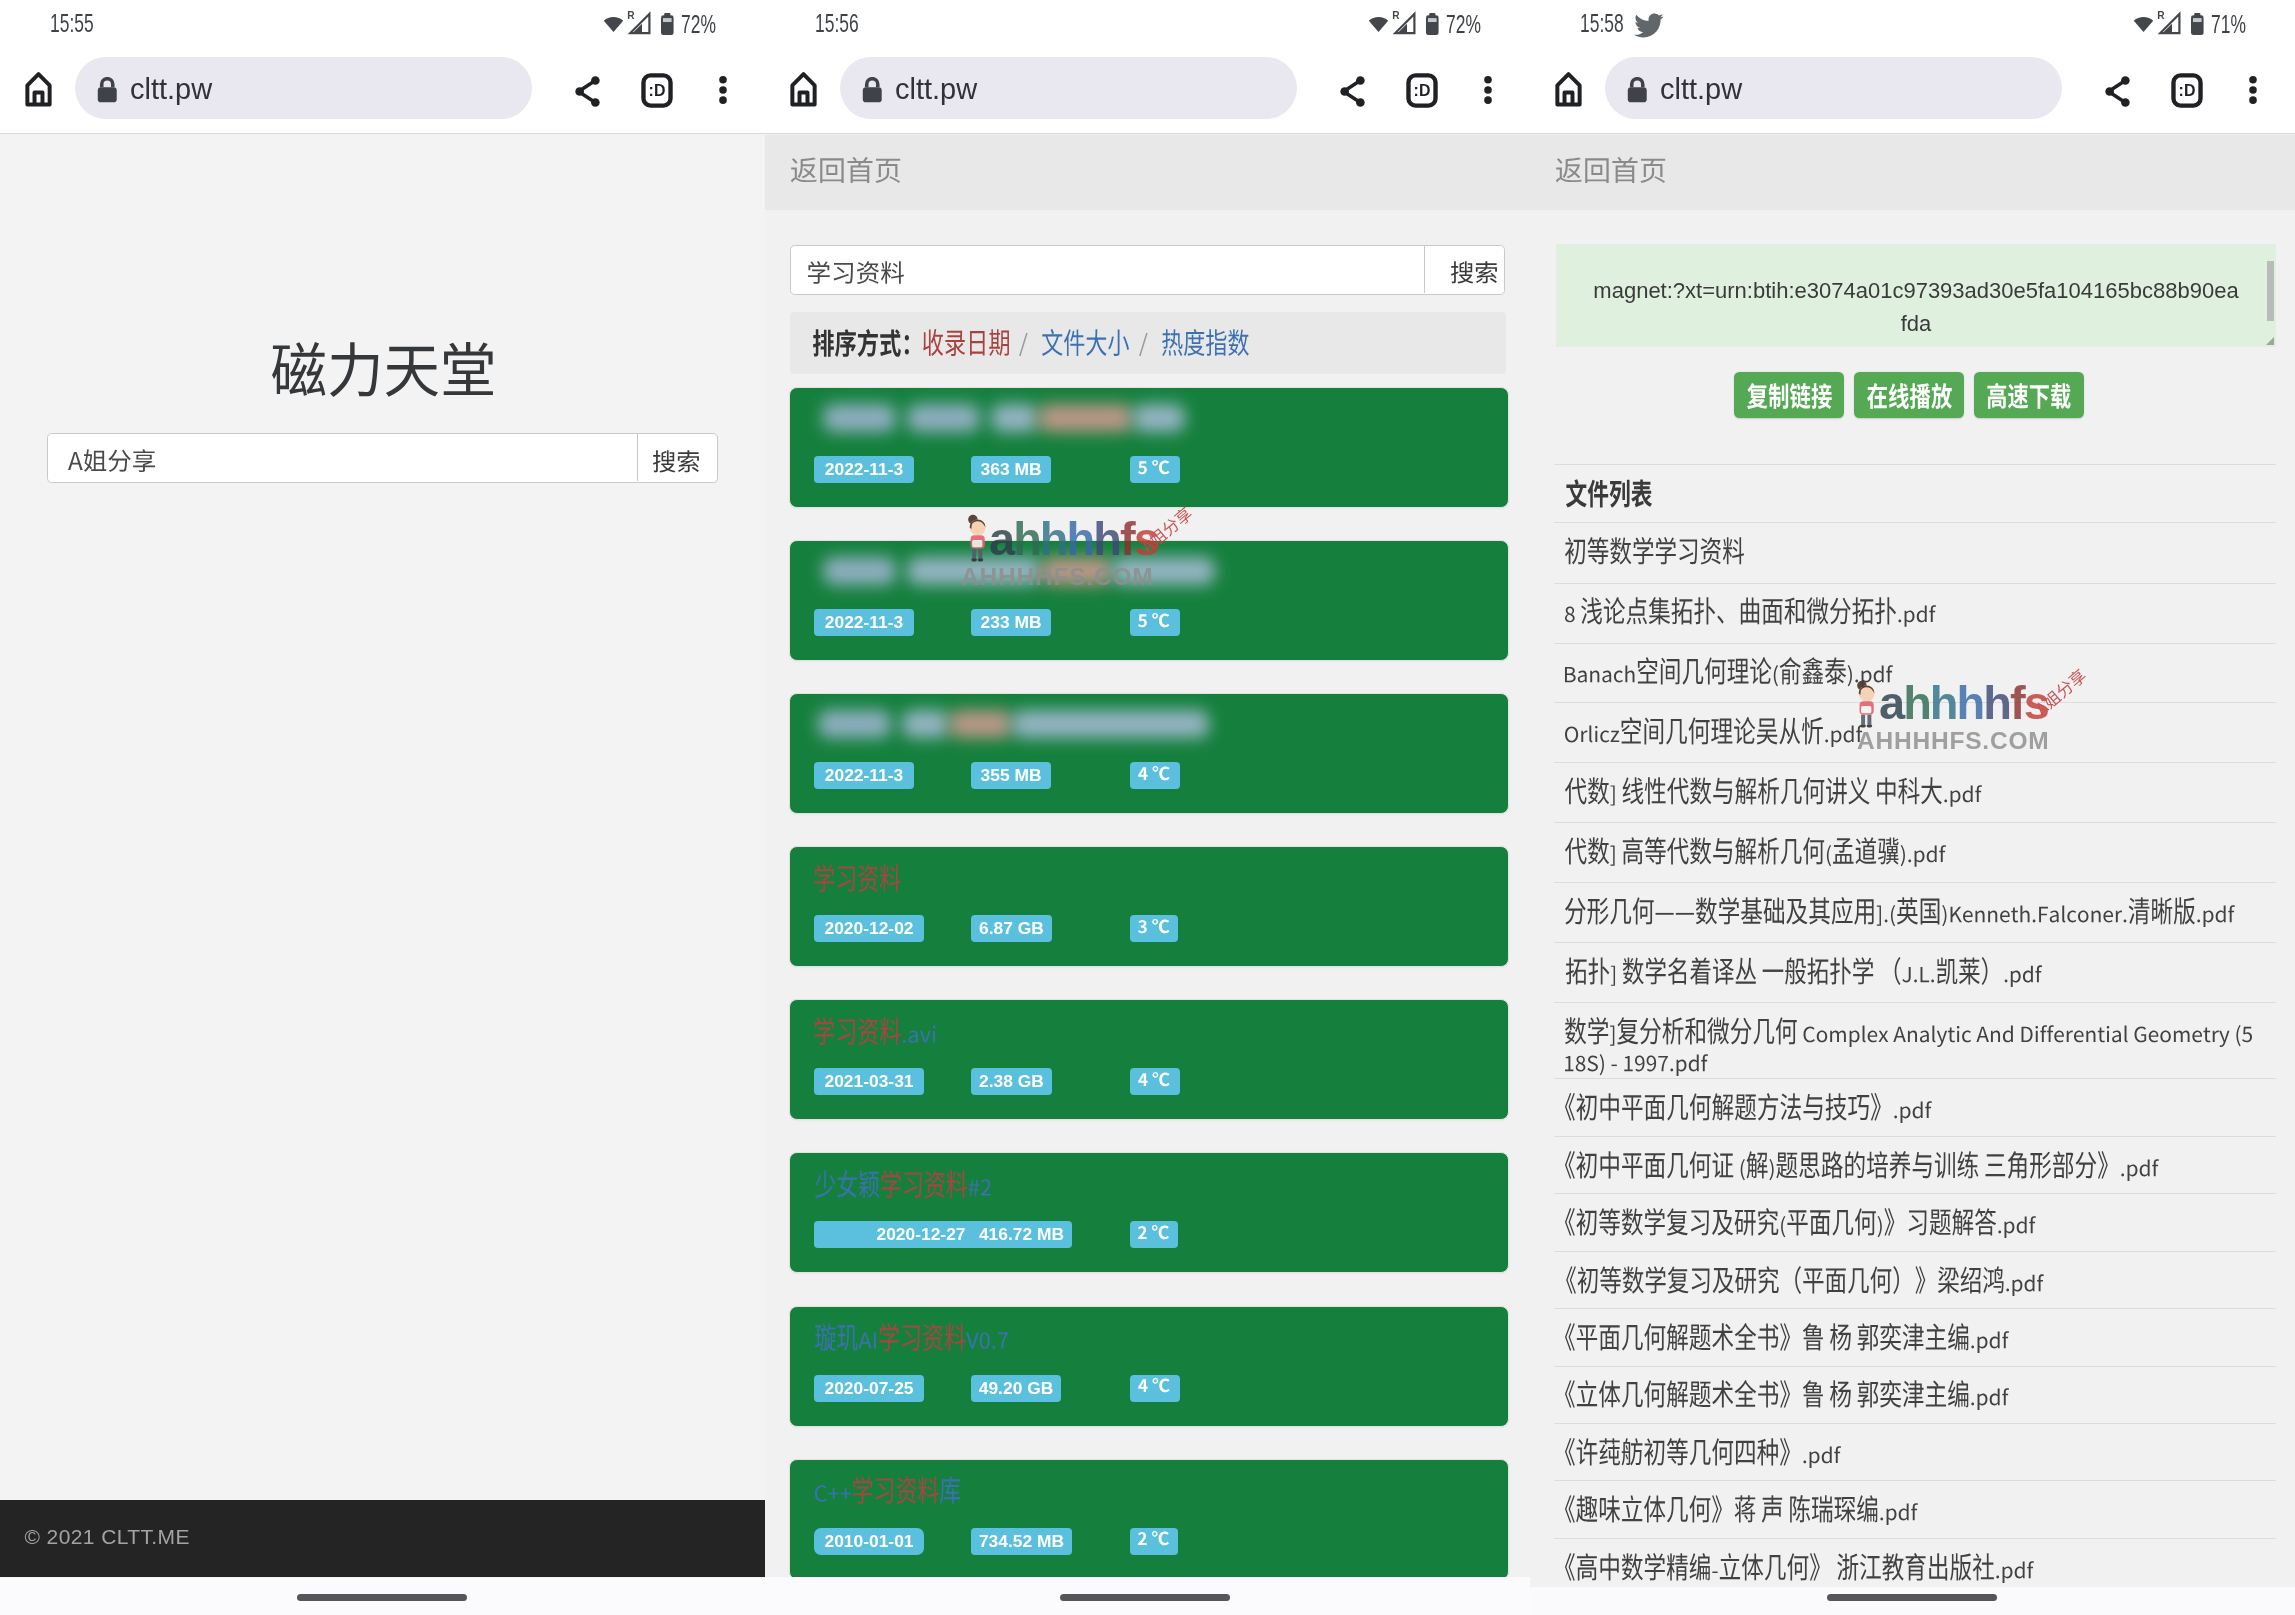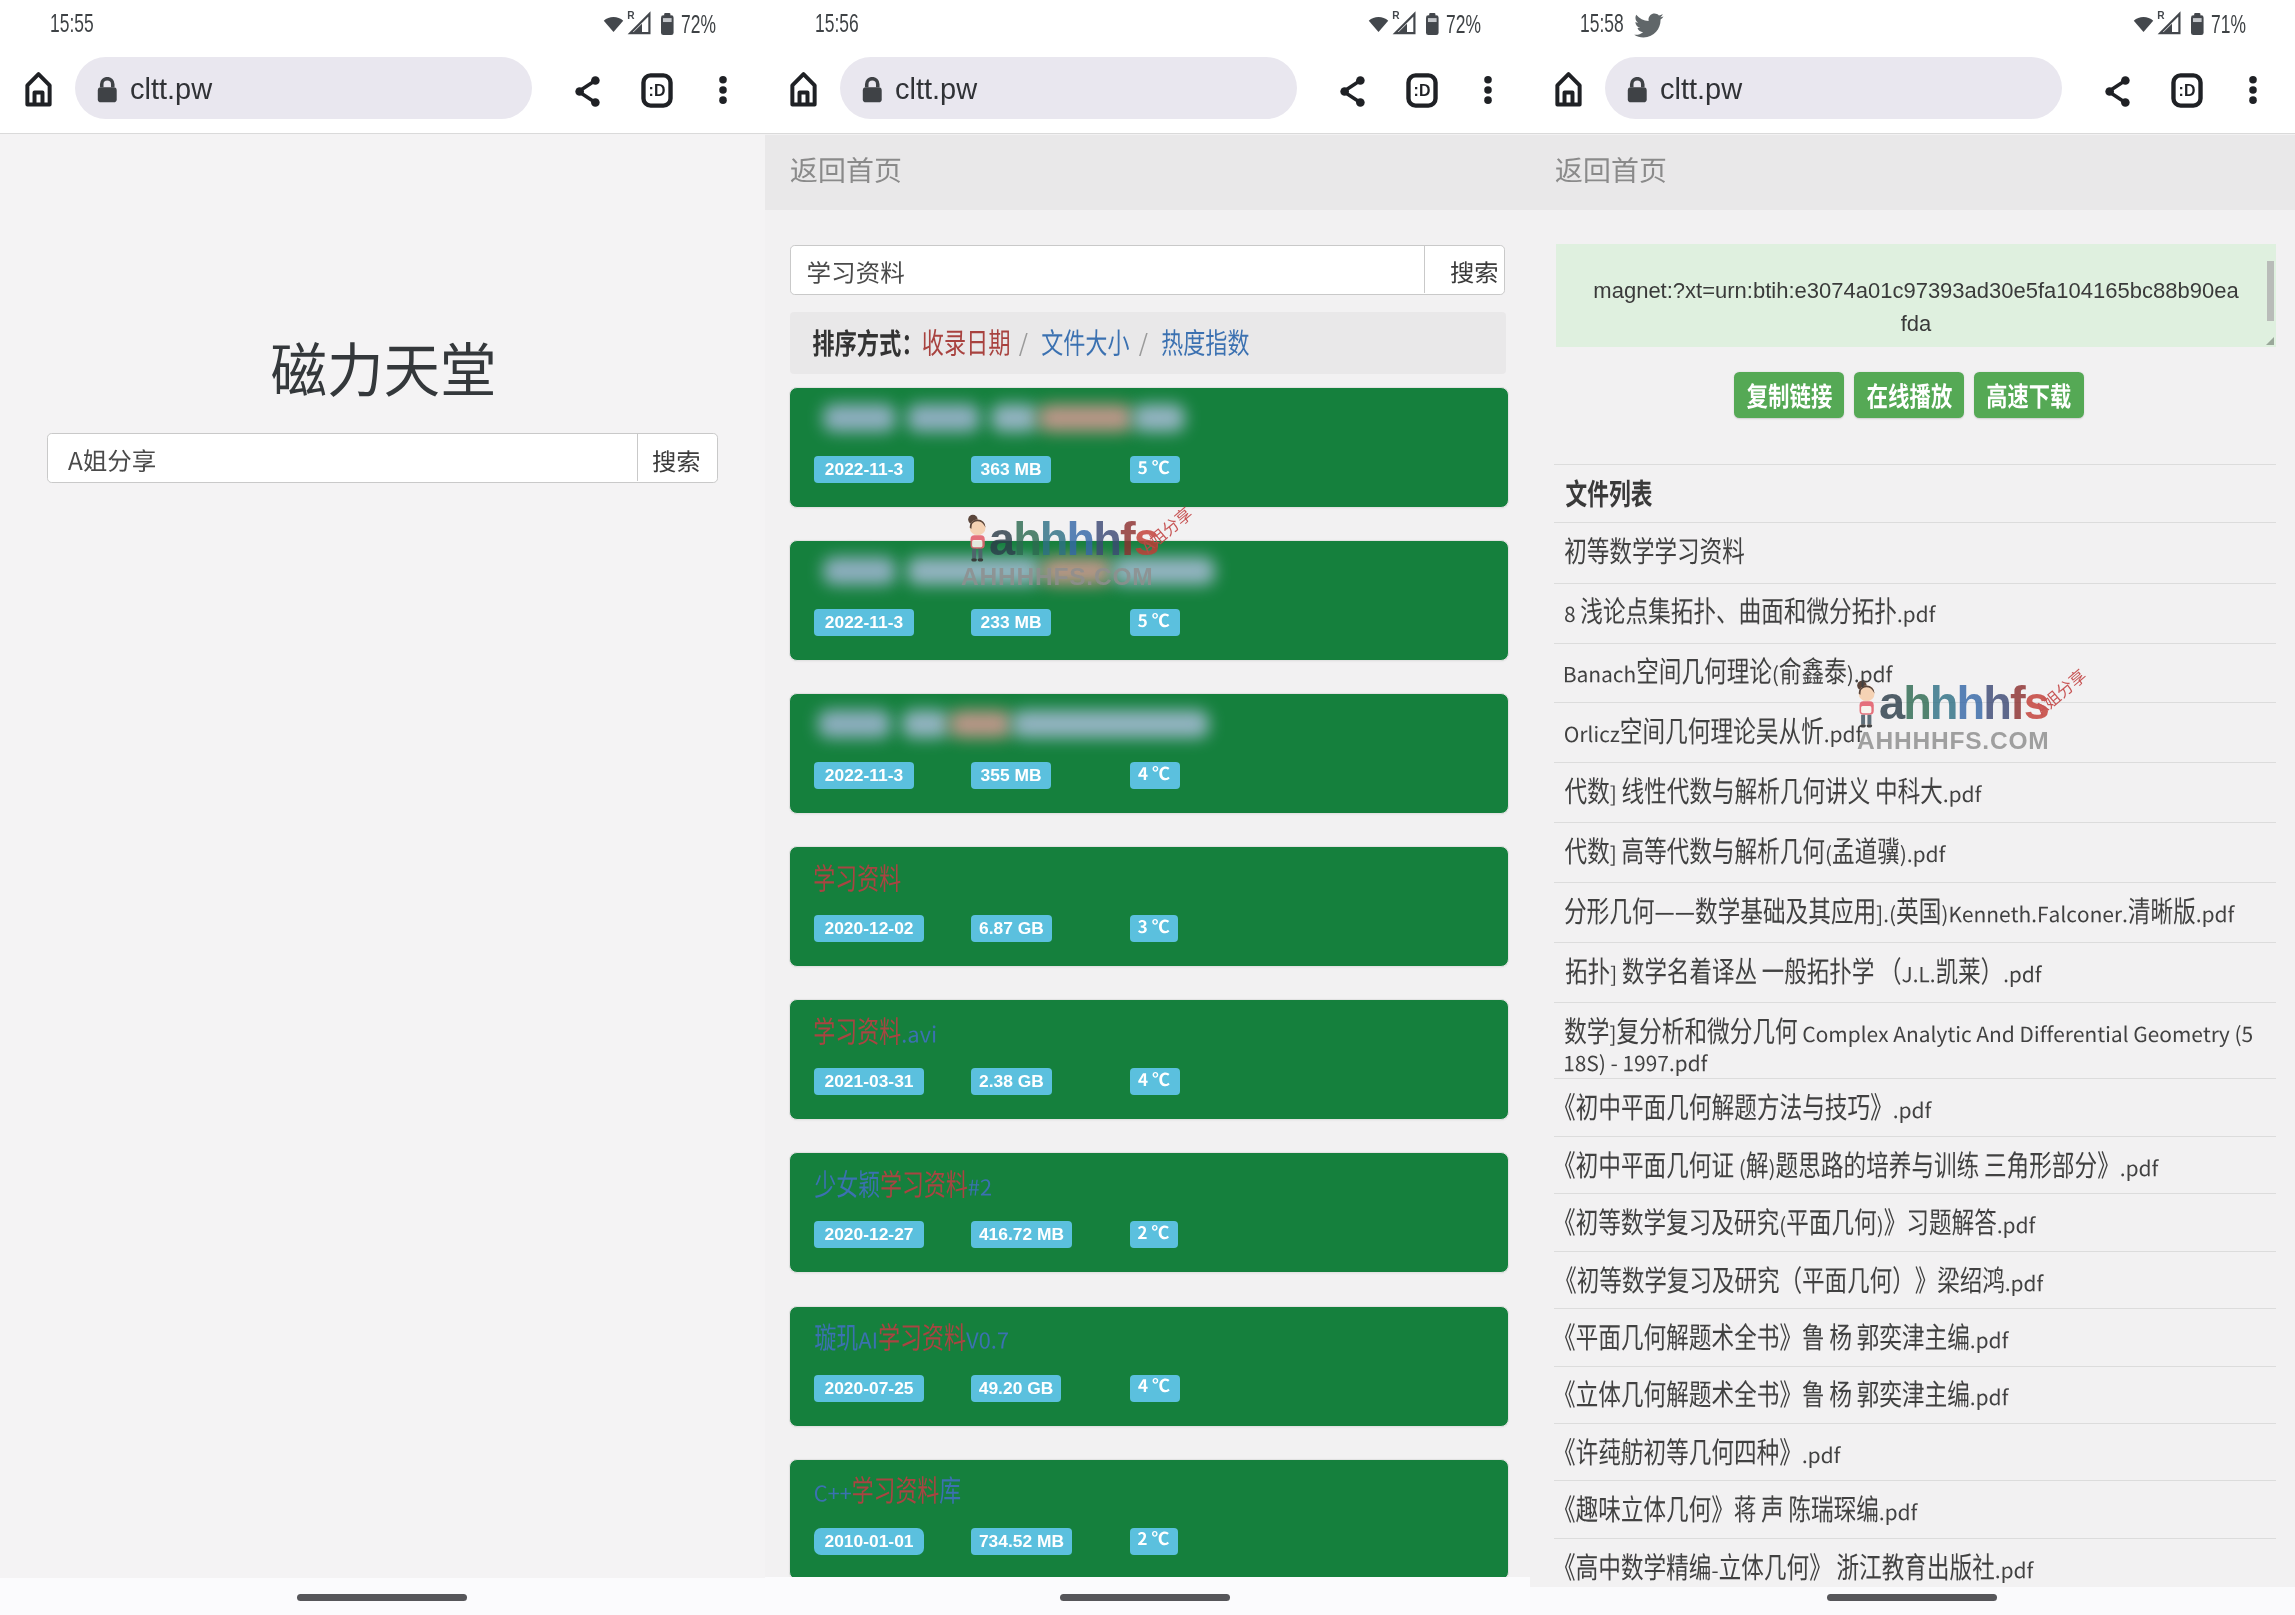--- a/index.html
+++ b/index.html
@@ -307,20 +307,23 @@
     </svg>
     <svg class="ic" style="left:715px;top:75px" width="16" height="33" viewBox="0 0 20 42">
       <g fill="#1f2125">
         <circle cx="10" cy="6" r="4.8"></circle>
         <circle cx="10" cy="19" r="4.8"></circle>
         <circle cx="10" cy="32" r="4.8"></circle>
       </g>
     </svg>
   <div class="srow" style="left:47px;top:433px;width:669px;height:48px;"></div>
   <div class="sbtn" style="left:637px;top:433px;width:79px;height:48px;"></div>
+  <div class="footer">
+      <div class="ftxt">© 2021 CLTT.ME</div>
+    </div>
   <div class="gstrip"></div>
   <div class="handle"></div>
   <svg class="r" style="left:271px;top:342px;" width="223" height="55" viewBox="1.9 -63.9 282.4 70.3" fill="#34383b">
       <use href="#q0" transform="translate(0,0) scale(0.0722,0.076)"></use>
       <use href="#q1" transform="translate(72.2,0) scale(0.0722,0.076)"></use>
       <use href="#q2" transform="translate(144.4,0) scale(0.0722,0.076)"></use>
       <use href="#q3" transform="translate(216.6,0) scale(0.0722,0.076)"></use>
     </svg>
     <svg class="r" style="left:68px;top:449px;" width="87" height="23" viewBox="0.1 -26.3 110.1 28.8" fill="#4a4a4a">
       <use href="#q4" transform="translate(0,0) scale(0.031,0.031)"></use>
@@ -405,21 +408,21 @@
     <div class="badge" style="left:24px;top:68px;width:110px;">2020-12-02</div>
     <div class="badge" style="left:181px;top:68px;width:81px;">6.87 GB</div>
     <div class="badge" style="left:340px;top:68px;width:48px;"></div>
   </div>
   <div class="card" style="top:999px;">
     <div class="badge" style="left:24px;top:68px;width:110px;">2021-03-31</div>
     <div class="badge" style="left:181px;top:68px;width:81px;">2.38 GB</div>
     <div class="badge" style="left:340px;top:68px;width:50px;"></div>
   </div>
   <div class="card" style="top:1152px;">
-    <div class="badge" style="left:24px;top:68px;width:110px;">2020-12-27</div>
+    <div class="badge" style="left:24px;top:68px;width:122px;padding-left:46px;">2020-12-27</div>
     <div class="badge" style="left:181px;top:68px;width:101px;">416.72 MB</div>
     <div class="badge" style="left:340px;top:68px;width:48px;"></div>
   </div>
   <div class="card" style="top:1306px;">
     <div class="badge" style="left:24px;top:68px;width:110px;">2020-07-25</div>
     <div class="badge" style="left:181px;top:68px;width:90px;">49.20 GB</div>
     <div class="badge" style="left:340px;top:68px;width:50px;"></div>
   </div>
   <div class="card" style="top:1459px;">
     <div class="badge" style="left:24px;top:68px;width:110px;border-radius:7px;">2010-01-01</div>

